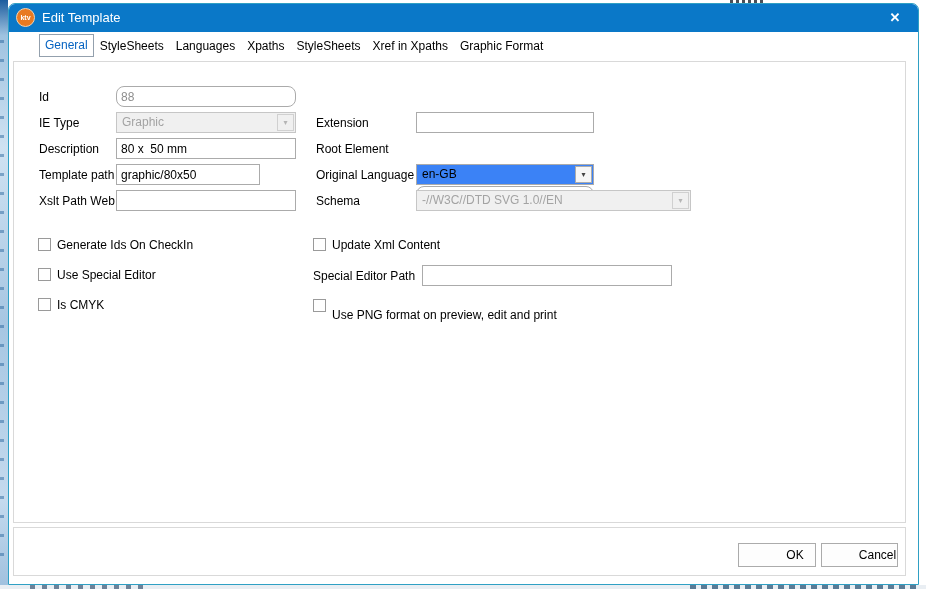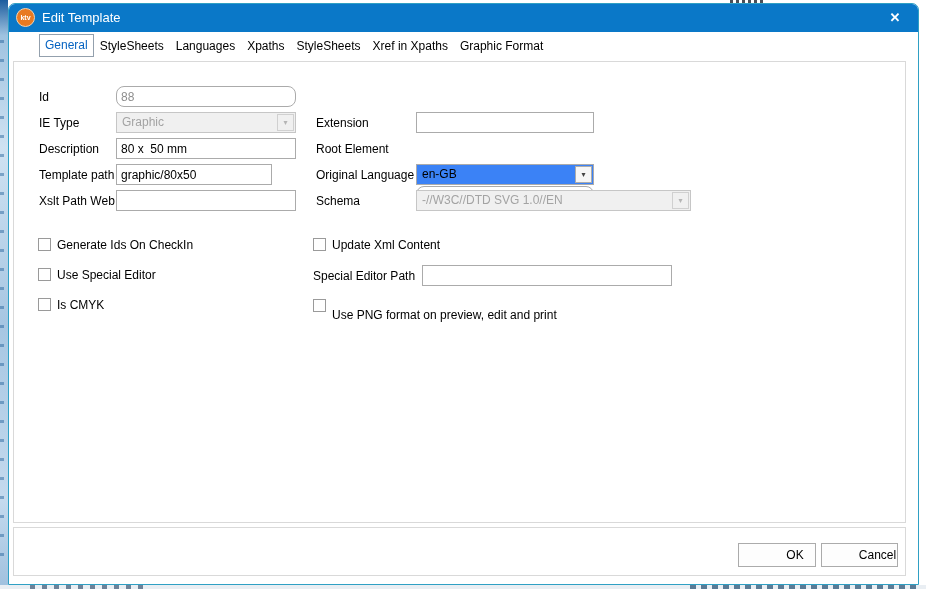--- a/index.html
+++ b/index.html
@@ -108,21 +108,21 @@
     <span class="combo-text">Graphic</span>
     <span class="combo-btn">
         <span class="arrow">▾</span>
       </span>
   </div>
 
   <div class="lbl" style="left:30px; top:135px;">Description</div>
   <input class="txt" style="left: 107px; top: 134px; width: 180px;" value="80 x  50 mm">
 
   <div class="lbl" style="left:30px; top:161px;">Template path</div>
-  <input class="txt" style="left: 107px; top: 160px; width: 156px;" value="graphic/80x50">
+  <input class="txt" style="left: 107px; top: 160px; width: 144px;" value="graphic/80x50">
 
   <div class="lbl" style="left:30px; top:187px;">Xslt Path Web</div>
   <input class="txt" style="left: 107px; top: 186px; width: 180px;" value="">
 
   <div class="lbl" style="left:307px; top:109px;">Extension</div>
   <input class="txt" style="left: 407px; top: 108px; width: 178px;" value="">
 
   <div class="lbl" style="left:307px; top:135px;">Root Element</div>
   <input class="txt gray-text" style="left: 407px; top: 134px; width: 178px; margin-top: 48px;" value="svg">
 

